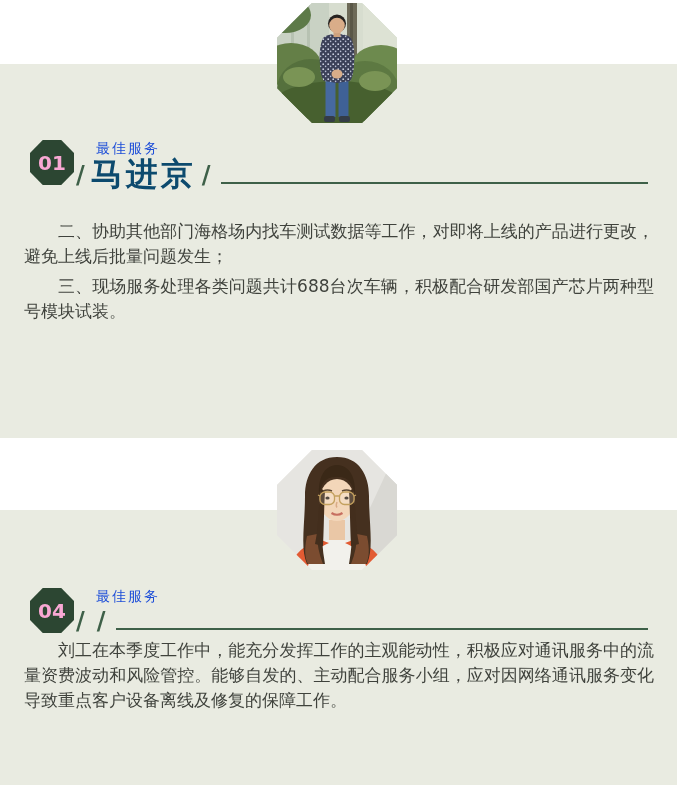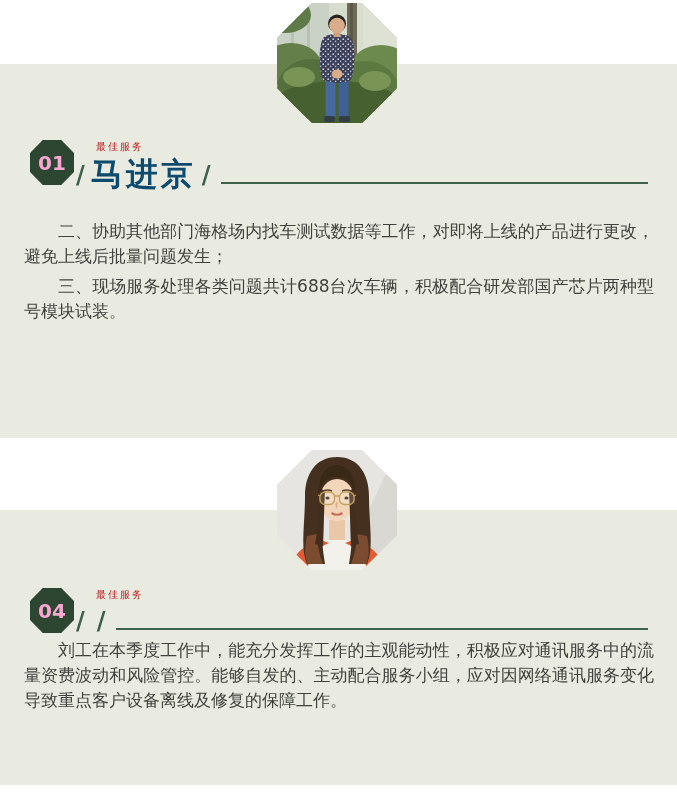--- a/index.html
+++ b/index.html
@@ -26,21 +26,21 @@
   .header-1 { top:140px; }
   .header-2 { top:588px; }
 
   .octagon { position:absolute; left:0; top:0; width:44px; height:45px;
              background:#2c4632; color:#f9a8d4;
              clip-path:polygon(29% 0,71% 0,100% 29%,100% 71%,71% 100%,29% 100%,0 71%,0 29%);
              display:flex; align-items:center; justify-content:center;
              font-size:20px; font-weight:bold; }
 
   .award-label { position:absolute; left:66px; top:0;
-                 font-size:10px; letter-spacing:2px; color:#b91c1c; }
+                 font-size:14px; letter-spacing:2px; color:#1d4ed8; }
 
   .name-row { position:absolute; left:40px; top:19px; right:0;
               display:flex; align-items:flex-end; }
   .slash { font-size:24px; line-height:28px; font-weight:600;
            color:#3e6048; padding:0 6px; }
   .name  { font-size:32px; line-height:30px; font-weight:bold;
            color:#0c4a6e; letter-spacing:3px; white-space:nowrap; }
   .rule  { flex:1; height:0; border-bottom:2px solid #3e6048; margin:0 0 5px 4px; }
 
   

